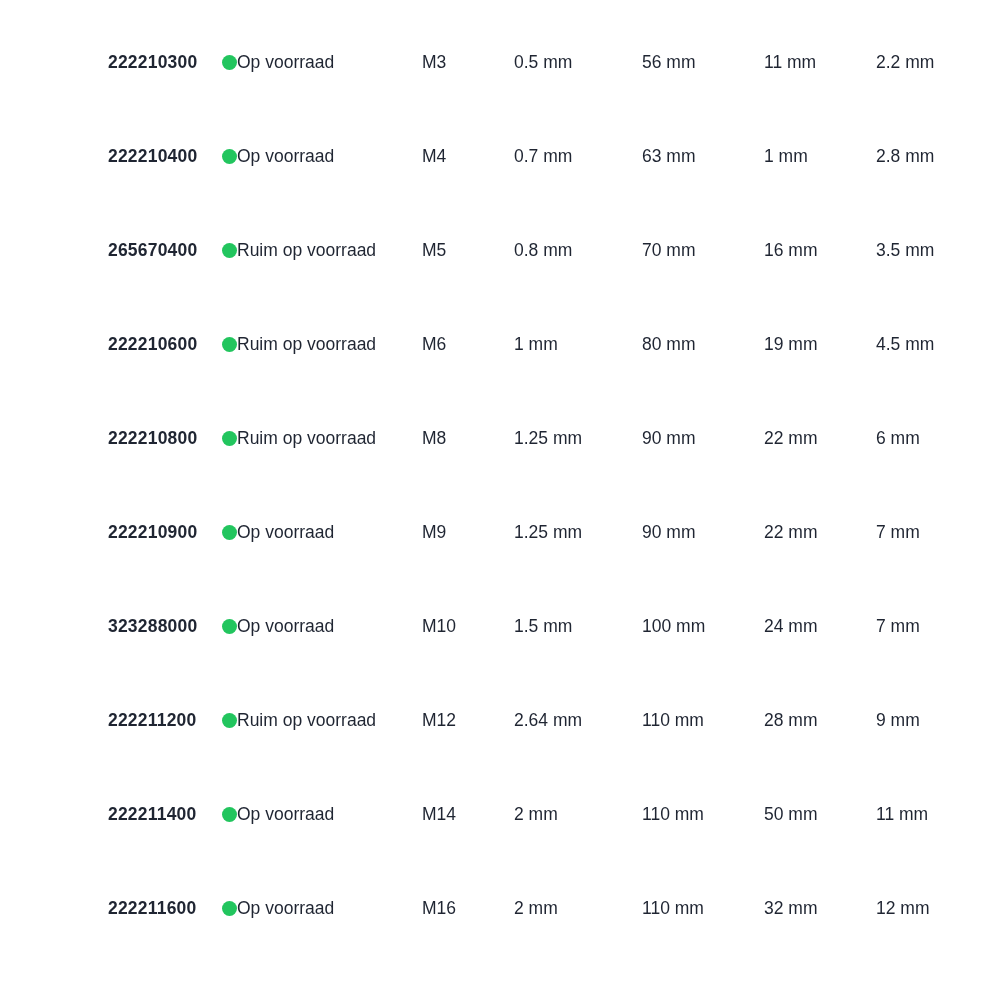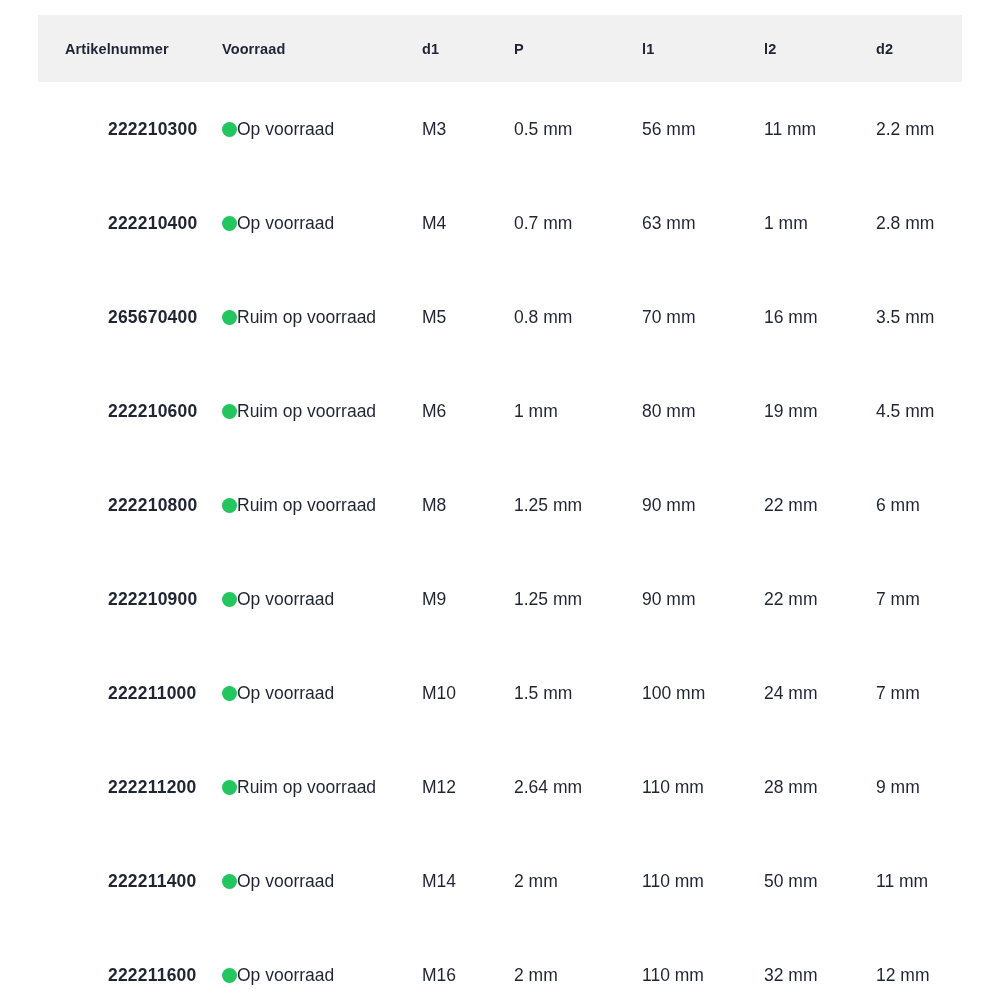--- a/index.html
+++ b/index.html
@@ -48,29 +48,20 @@
     background: #22c55e;
     flex: 0 0 auto;
   }
   .cell { white-space: nowrap; }
 </style>
 </head>
 <body>
 
 <div class="spec-table">
 
-  <div class="grid-row table-header">
-    <div class="cell">Artikelnummer</div>
-    <div class="cell">Voorraad</div>
-    <div class="cell">d1</div>
-    <div class="cell">P</div>
-    <div class="cell">l1</div>
-    <div class="cell">l2</div>
-    <div class="cell">d2</div>
-  </div>
 
   <div id="rows-container">
     <div class="grid-row table-row">
       <div class="cell cell-artnr">222210300</div>
       <div class="cell cell-stock">
         <span class="stock-dot" style="background: rgb(34, 197, 94);"></span>
         <span>Op voorraad</span>
       </div>
       <div class="cell">M3</div>
       <div class="cell">0.5 mm</div>
@@ -138,21 +129,21 @@
         <span>Op voorraad</span>
       </div>
       <div class="cell">M9</div>
       <div class="cell">1.25 mm</div>
       <div class="cell">90 mm</div>
       <div class="cell">22 mm</div>
       <div class="cell">7 mm</div>
     </div>
 
     <div class="grid-row table-row">
-      <div class="cell cell-artnr">222211000</div>
+      <div class="cell cell-artnr">323288000</div>
       <div class="cell cell-stock">
         <span class="stock-dot" style="background: rgb(34, 197, 94);"></span>
         <span>Op voorraad</span>
       </div>
       <div class="cell">M10</div>
       <div class="cell">1.5 mm</div>
       <div class="cell">100 mm</div>
       <div class="cell">24 mm</div>
       <div class="cell">7 mm</div>
     </div>

